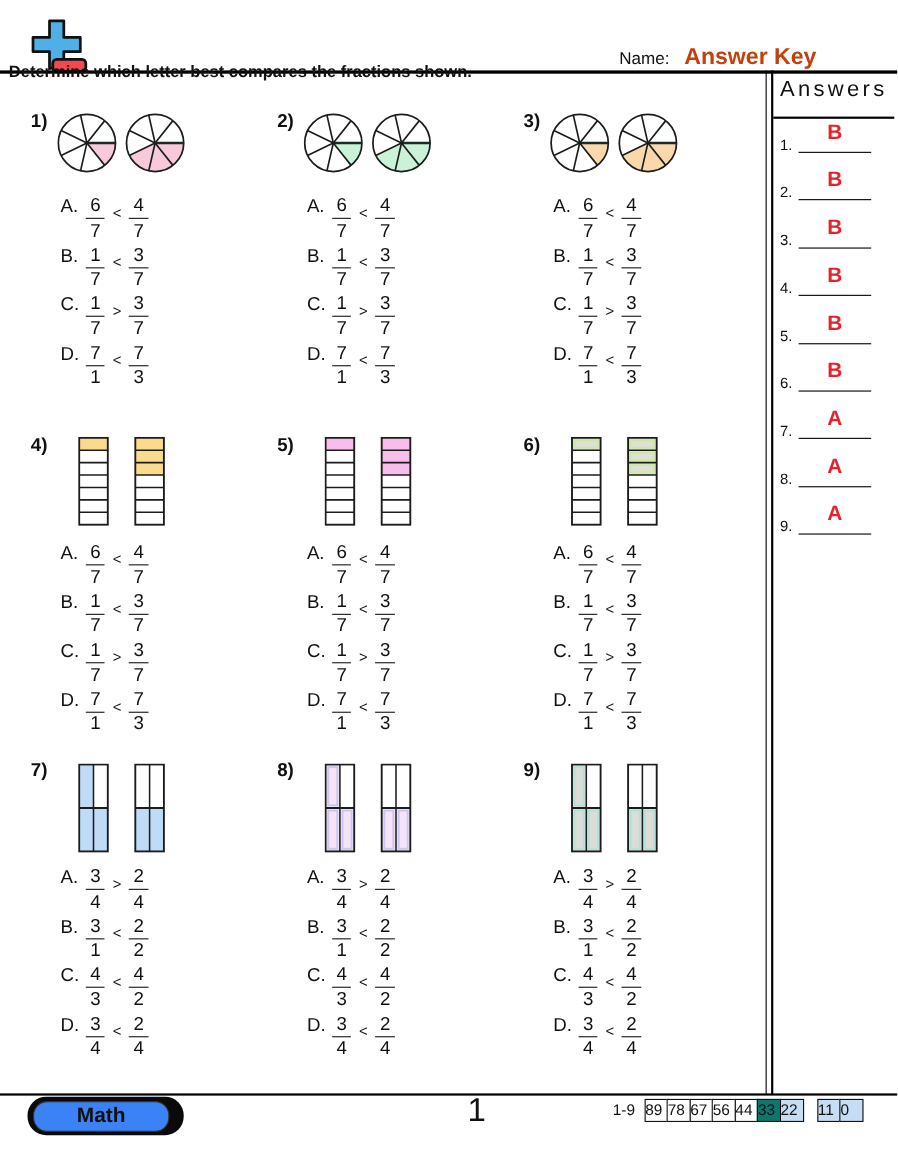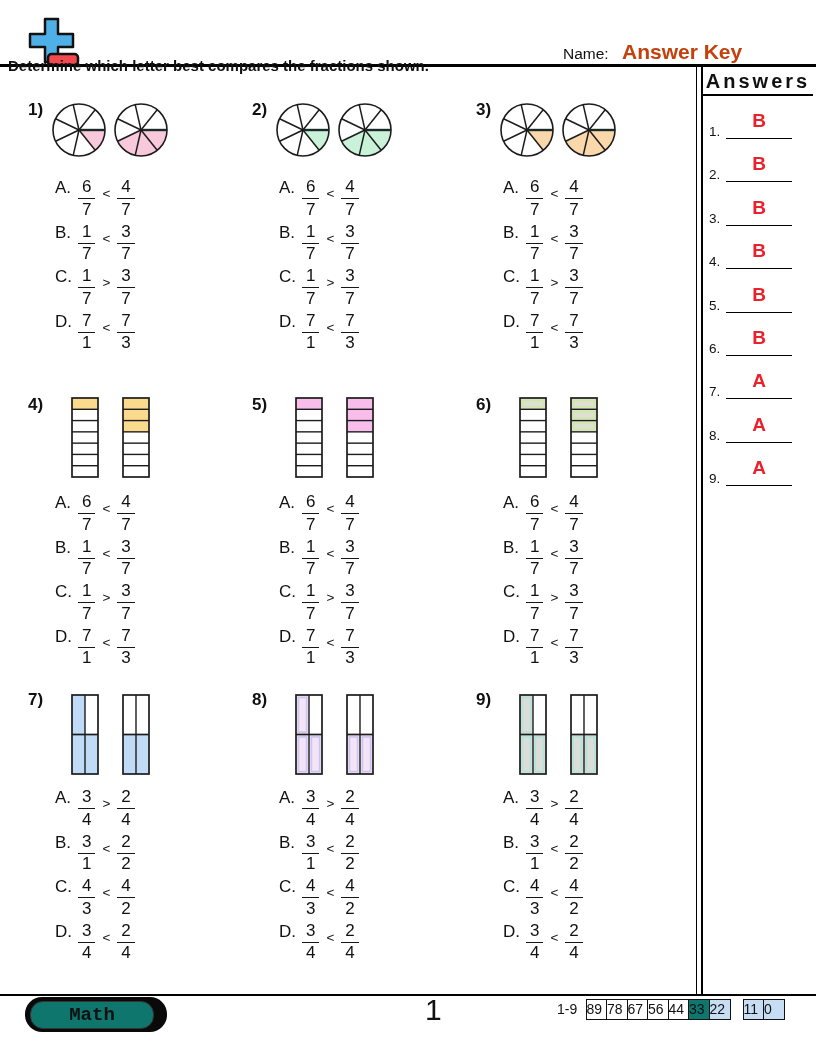--- a/index.html
+++ b/index.html
@@ -12,22 +12,22 @@
          font-size:17.5px;color:#1a1a1a;}
   .name-label{position:absolute;left:563px;top:45px;font-size:15.5px;}
   .answer-key{position:absolute;left:622px;top:40px;font-size:21px;font-weight:bold;color:#ec1c24;}
   .top-rule{position:absolute;left:0;top:64px;width:816px;height:3px;background:#000;}
   .instruction{position:absolute;left:8px;top:57px;font-size:15px;font-weight:bold;}
 
   
   .answers-divider{position:absolute;left:696px;top:64px;height:931px;width:4px;
                    border-left:1.5px solid #000;border-right:2.5px solid #000;}
   .answers-title{position:absolute;left:703px;top:70px;width:110px;text-align:center;
-                 font-size:20px;font-weight:bold;letter-spacing:3px;
-                 border-bottom:2.5px solid #000;padding-bottom:1px;}
+                 font-size:20px;font-weight:normal;letter-spacing:3px;
+                 border-bottom:2.5px solid #000;padding-bottom:13px;}
   .answers-list{position:absolute;left:700px;top:107px;width:114px;}
   .ans-item{position:relative;height:43.4px;}
   .ans-num{position:absolute;left:9px;top:17px;font-size:13.5px;}
   .ans-letter{position:absolute;left:26px;top:3px;width:66px;text-align:center;
               font-size:19px;font-weight:bold;color:#e9212a;}
   .ans-line{position:absolute;left:26px;top:31px;width:66px;border-bottom:1.5px solid #000;}
 
   
   .problems-grid{position:absolute;left:8px;top:90px;width:672px;display:grid;
                  grid-template-columns:224px 224px 224px;grid-template-rows:295px 295px 290px;}
@@ -44,23 +44,23 @@
   .opt-letter{font-size:17px;width:23px;line-height:19px;}
   .frac{display:inline-block;text-align:center;font-size:17px;line-height:18.5px;}
   .frac .n{display:block;border-bottom:1.6px solid #161616;padding:0 4px 1.5px;}
   .frac .d{display:block;padding-top:1.5px;}
   .opt-comp{font-size:13.5px;margin:9px 7px 0 7px;line-height:13px;}
 
   
   .bottom-rule{position:absolute;left:0;top:994px;width:816px;height:2px;background:#000;}
   .math-pill{position:absolute;left:25px;top:997px;width:142px;height:35px;
              background:#0a0a0a;border-radius:17px;}
-  .math-pill-inner{position:absolute;left:5px;top:4px;width:122px;height:26px;background:#0f766e;
+  .math-pill-inner{position:absolute;left:5px;top:4px;width:122px;height:26px;background:#3b82f6;
                    border:1px solid #333;border-radius:13px;text-align:center;
-                   font-size:19px;font-weight:bold;line-height:26px;font-family:Liberation Mono, monospace;}
+                   font-size:19px;font-weight:bold;line-height:26px;}
   .site{position:absolute;left:174px;top:1012px;font-size:15px;}
   .page-num{position:absolute;left:425px;top:993px;font-size:30px;}
   .score-range{position:absolute;left:557px;top:1001px;font-size:14px;}
   .score-boxes{position:absolute;left:587px;top:999px;display:flex;}
   .score-box{width:20px;height:19px;border:1.5px solid #111;margin-left:-1.5px;
              font-size:14px;line-height:19px;background:#fff;}
 </style>
 </head>
 <body>
 

